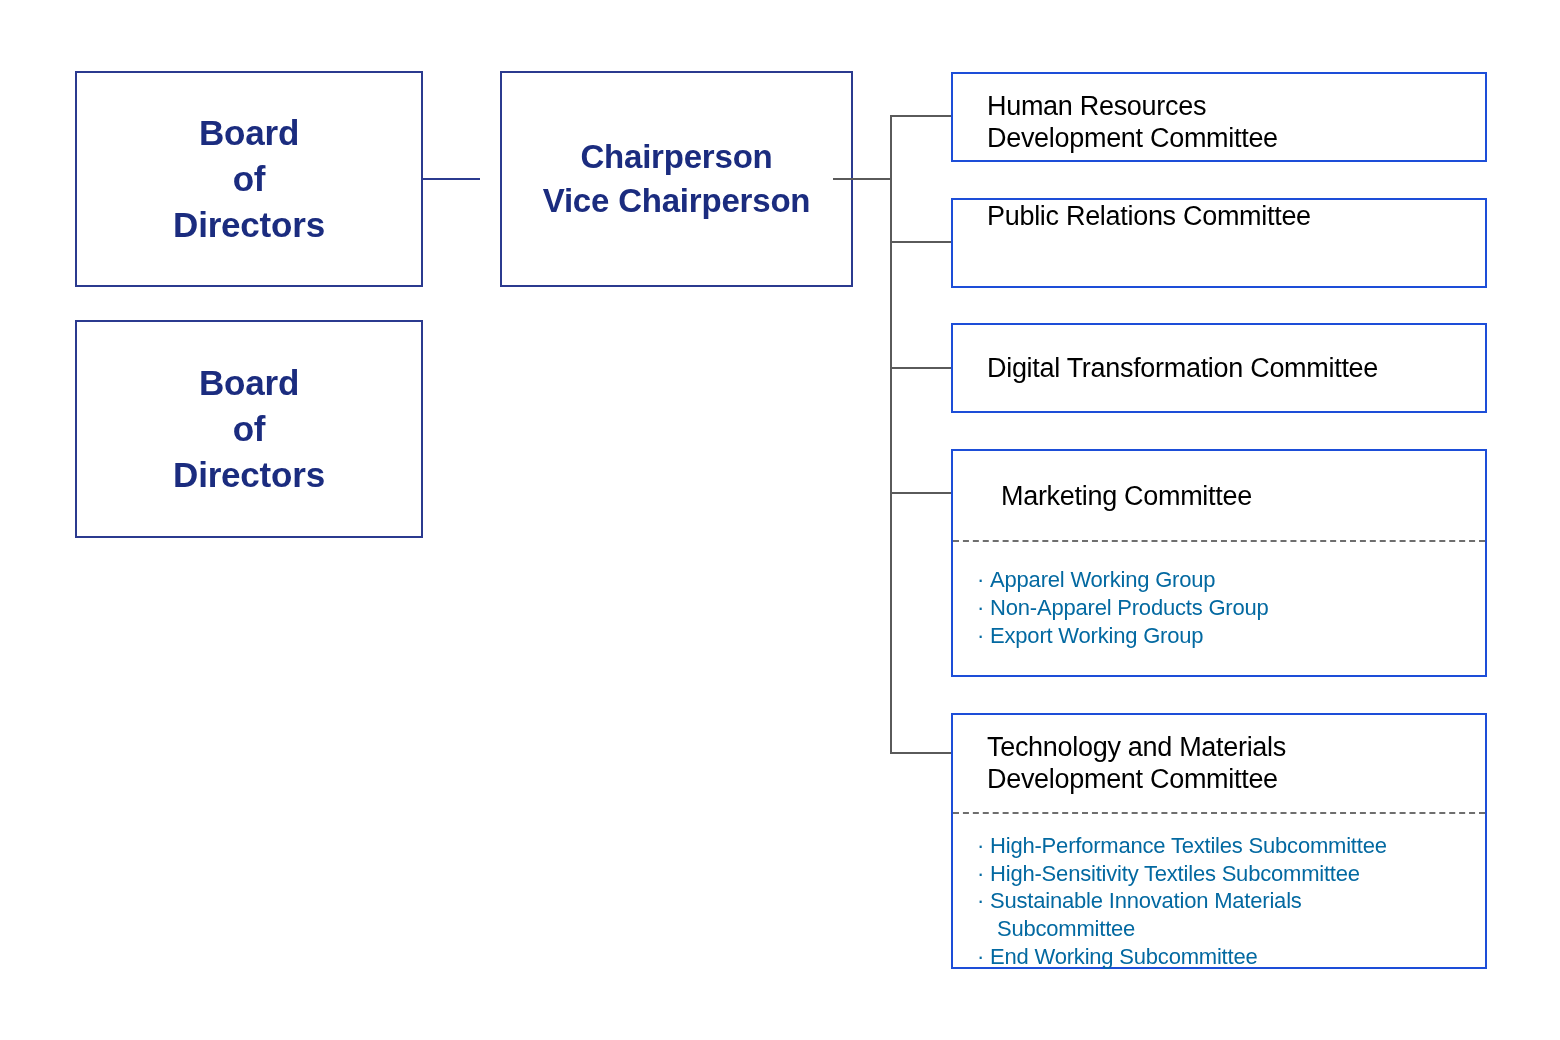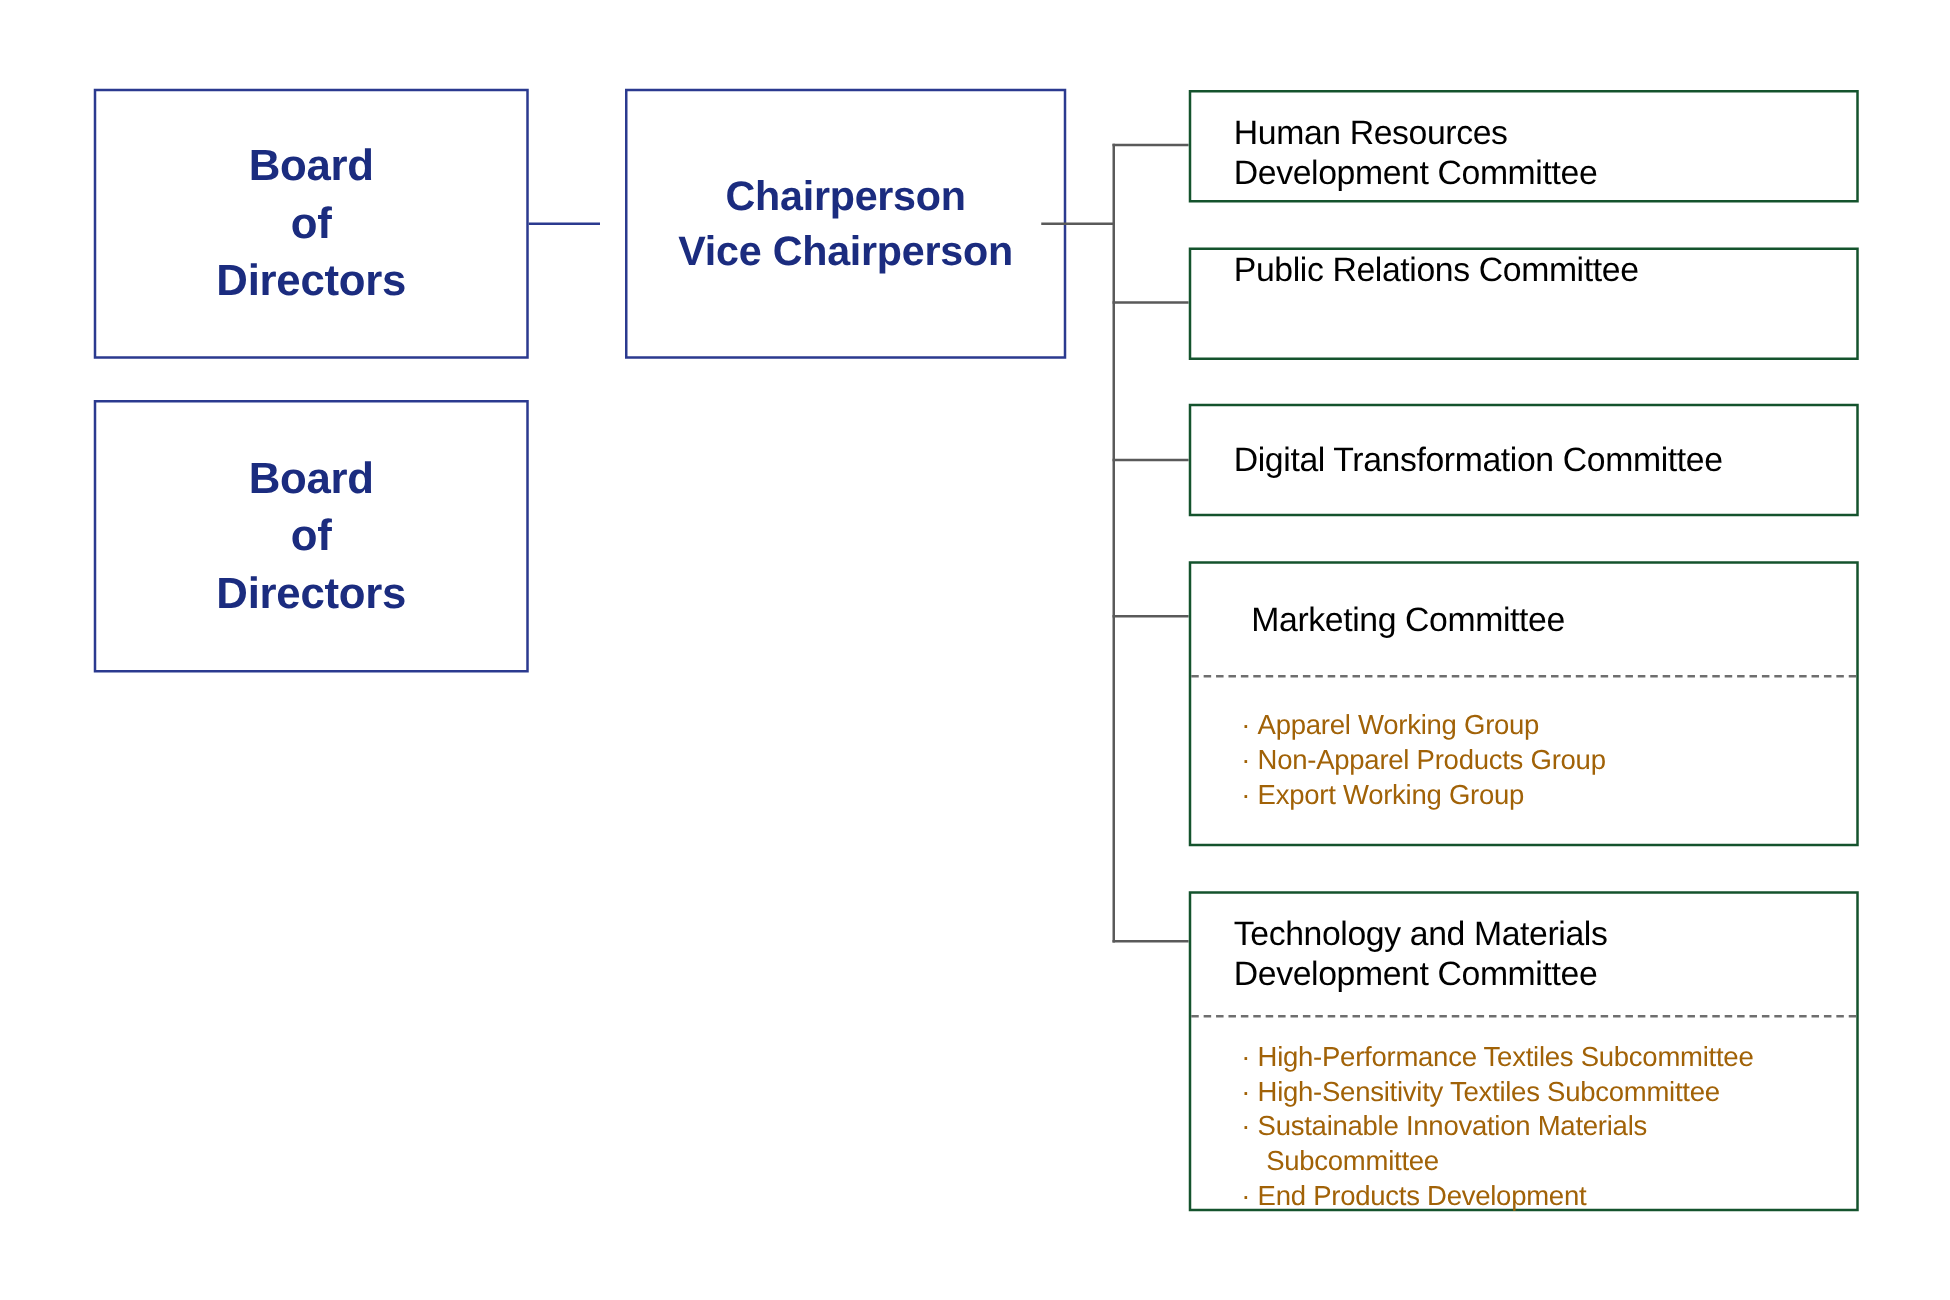--- a/index.html
+++ b/index.html
@@ -55,41 +55,41 @@
   #trunk { left: 890px; top: 115px; width: 2px; height: 639px; }
 
   
   .branch { position: absolute; left: 890px; width: 61px; height: 2px; background: #5a5a5a; }
 
   
   .committee {
     position: absolute;
     left: 951px;
     width: 536px;
-    border: 2px solid #14532d;
+    border: 2px solid #1d4ed8;
     background: #ffffff;
     padding: 0;
   }
   .committee .c-title {
     color: #000000;
     font-size: 27px;
     font-weight: 500;
     line-height: 1.2;
     letter-spacing: -0.3px;
     padding: 0 0 0 34px;
   }
   .committee .c-divider {
     border-top: 2px dashed #6e6e6e;
     margin: 0;
     width: 100%;
   }
   .committee .c-list {
     list-style: none;
-    padding: 0 0 0 40px;
-    color: #a16207;
+    padding: 0 0 0 24px;
+    color: #0369a1;
     font-size: 22px;
     line-height: 1.26;
     font-weight: 500;
     letter-spacing: -0.2px;
   }
   .committee .c-list li { text-indent: -14px; padding-left: 14px; }
   .committee .c-list li::before { content: "\00B7\00A0"; }
 
   
   #cm-0 { top: 72px;  height: 90px;  }
@@ -156,17 +156,17 @@
       </ul>
   </div>
 
   <div class="committee" id="cm-4">
     <div class="c-title">Technology and Materials<br>Development Committee</div>
     <div class="c-divider"></div>
     <ul class="c-list">
         <li>High-Performance Textiles Subcommittee</li>
         <li>High-Sensitivity Textiles Subcommittee</li>
         <li>Sustainable Innovation Materials<br>&nbsp;Subcommittee</li>
-        <li>End Products Development</li>
+        <li>End Working Subcommittee</li>
       </ul>
   </div>
 
 </div>
 
 </body></html>

